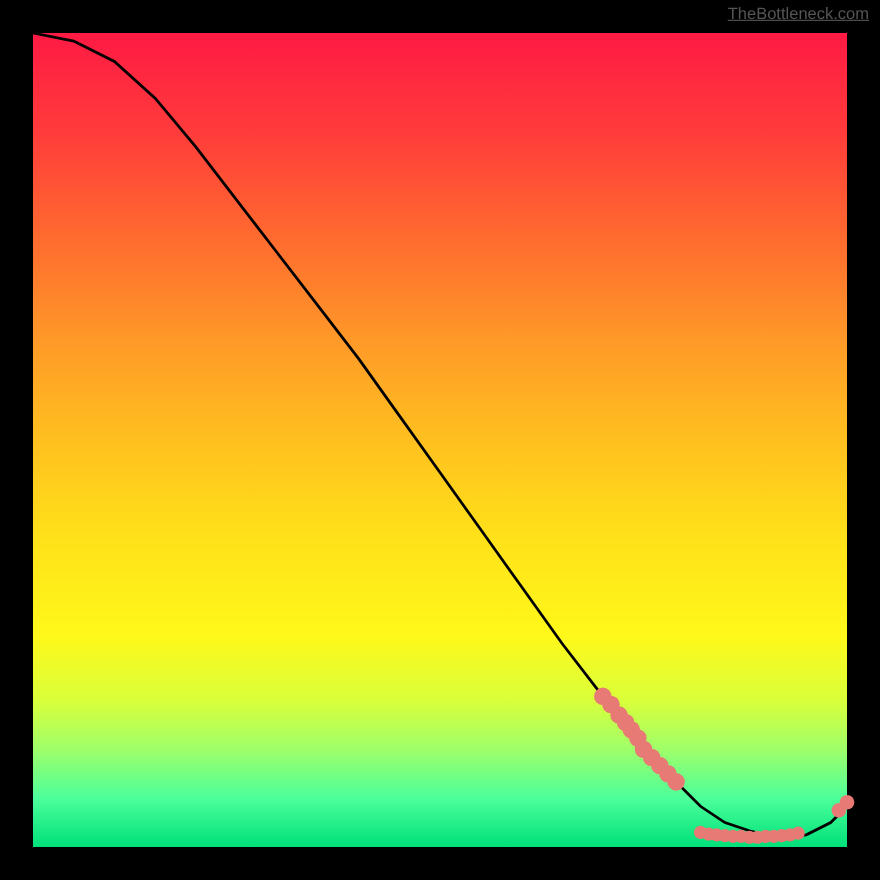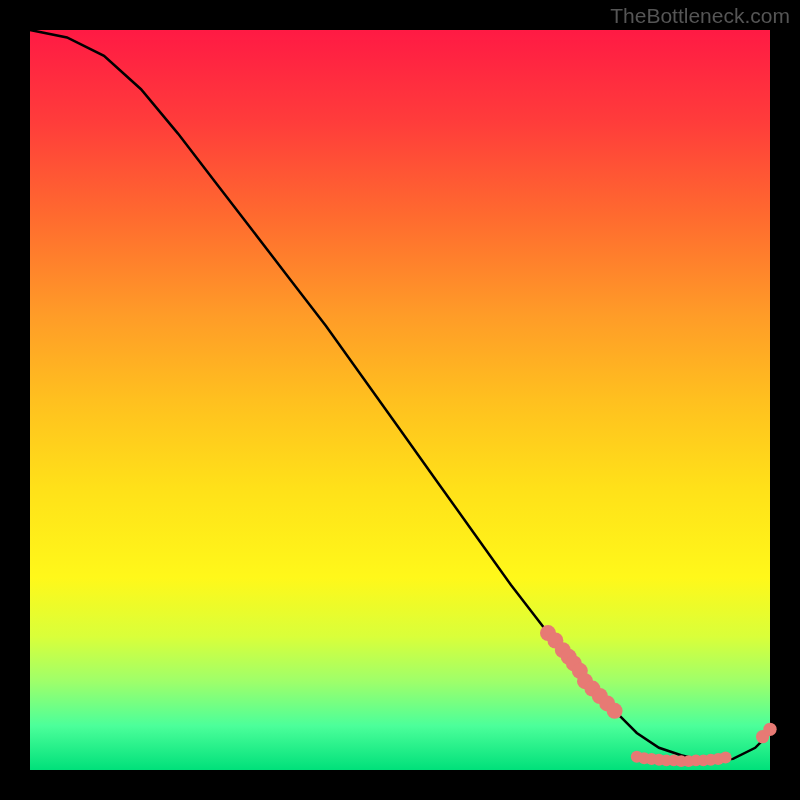--- a/index.html
+++ b/index.html
@@ -14,22 +14,23 @@
   .container {
     position: relative;
     width: 800px;
     height: 800px;
   }
   .watermark {
     position: absolute;
     top: 4px;
     right: 10px;
     color: #555;
-    font-size: 21px;
+    font-size: 15px;
     z-index: 10;
+    text-decoration: underline;
   }
   .plot-area {
     position: absolute;
     left: 30px;
     top: 30px;
     width: 740px;
     height: 740px;
     background: linear-gradient(to bottom,
       #ff1a44 0%,
       #ff3b3b 12%,

